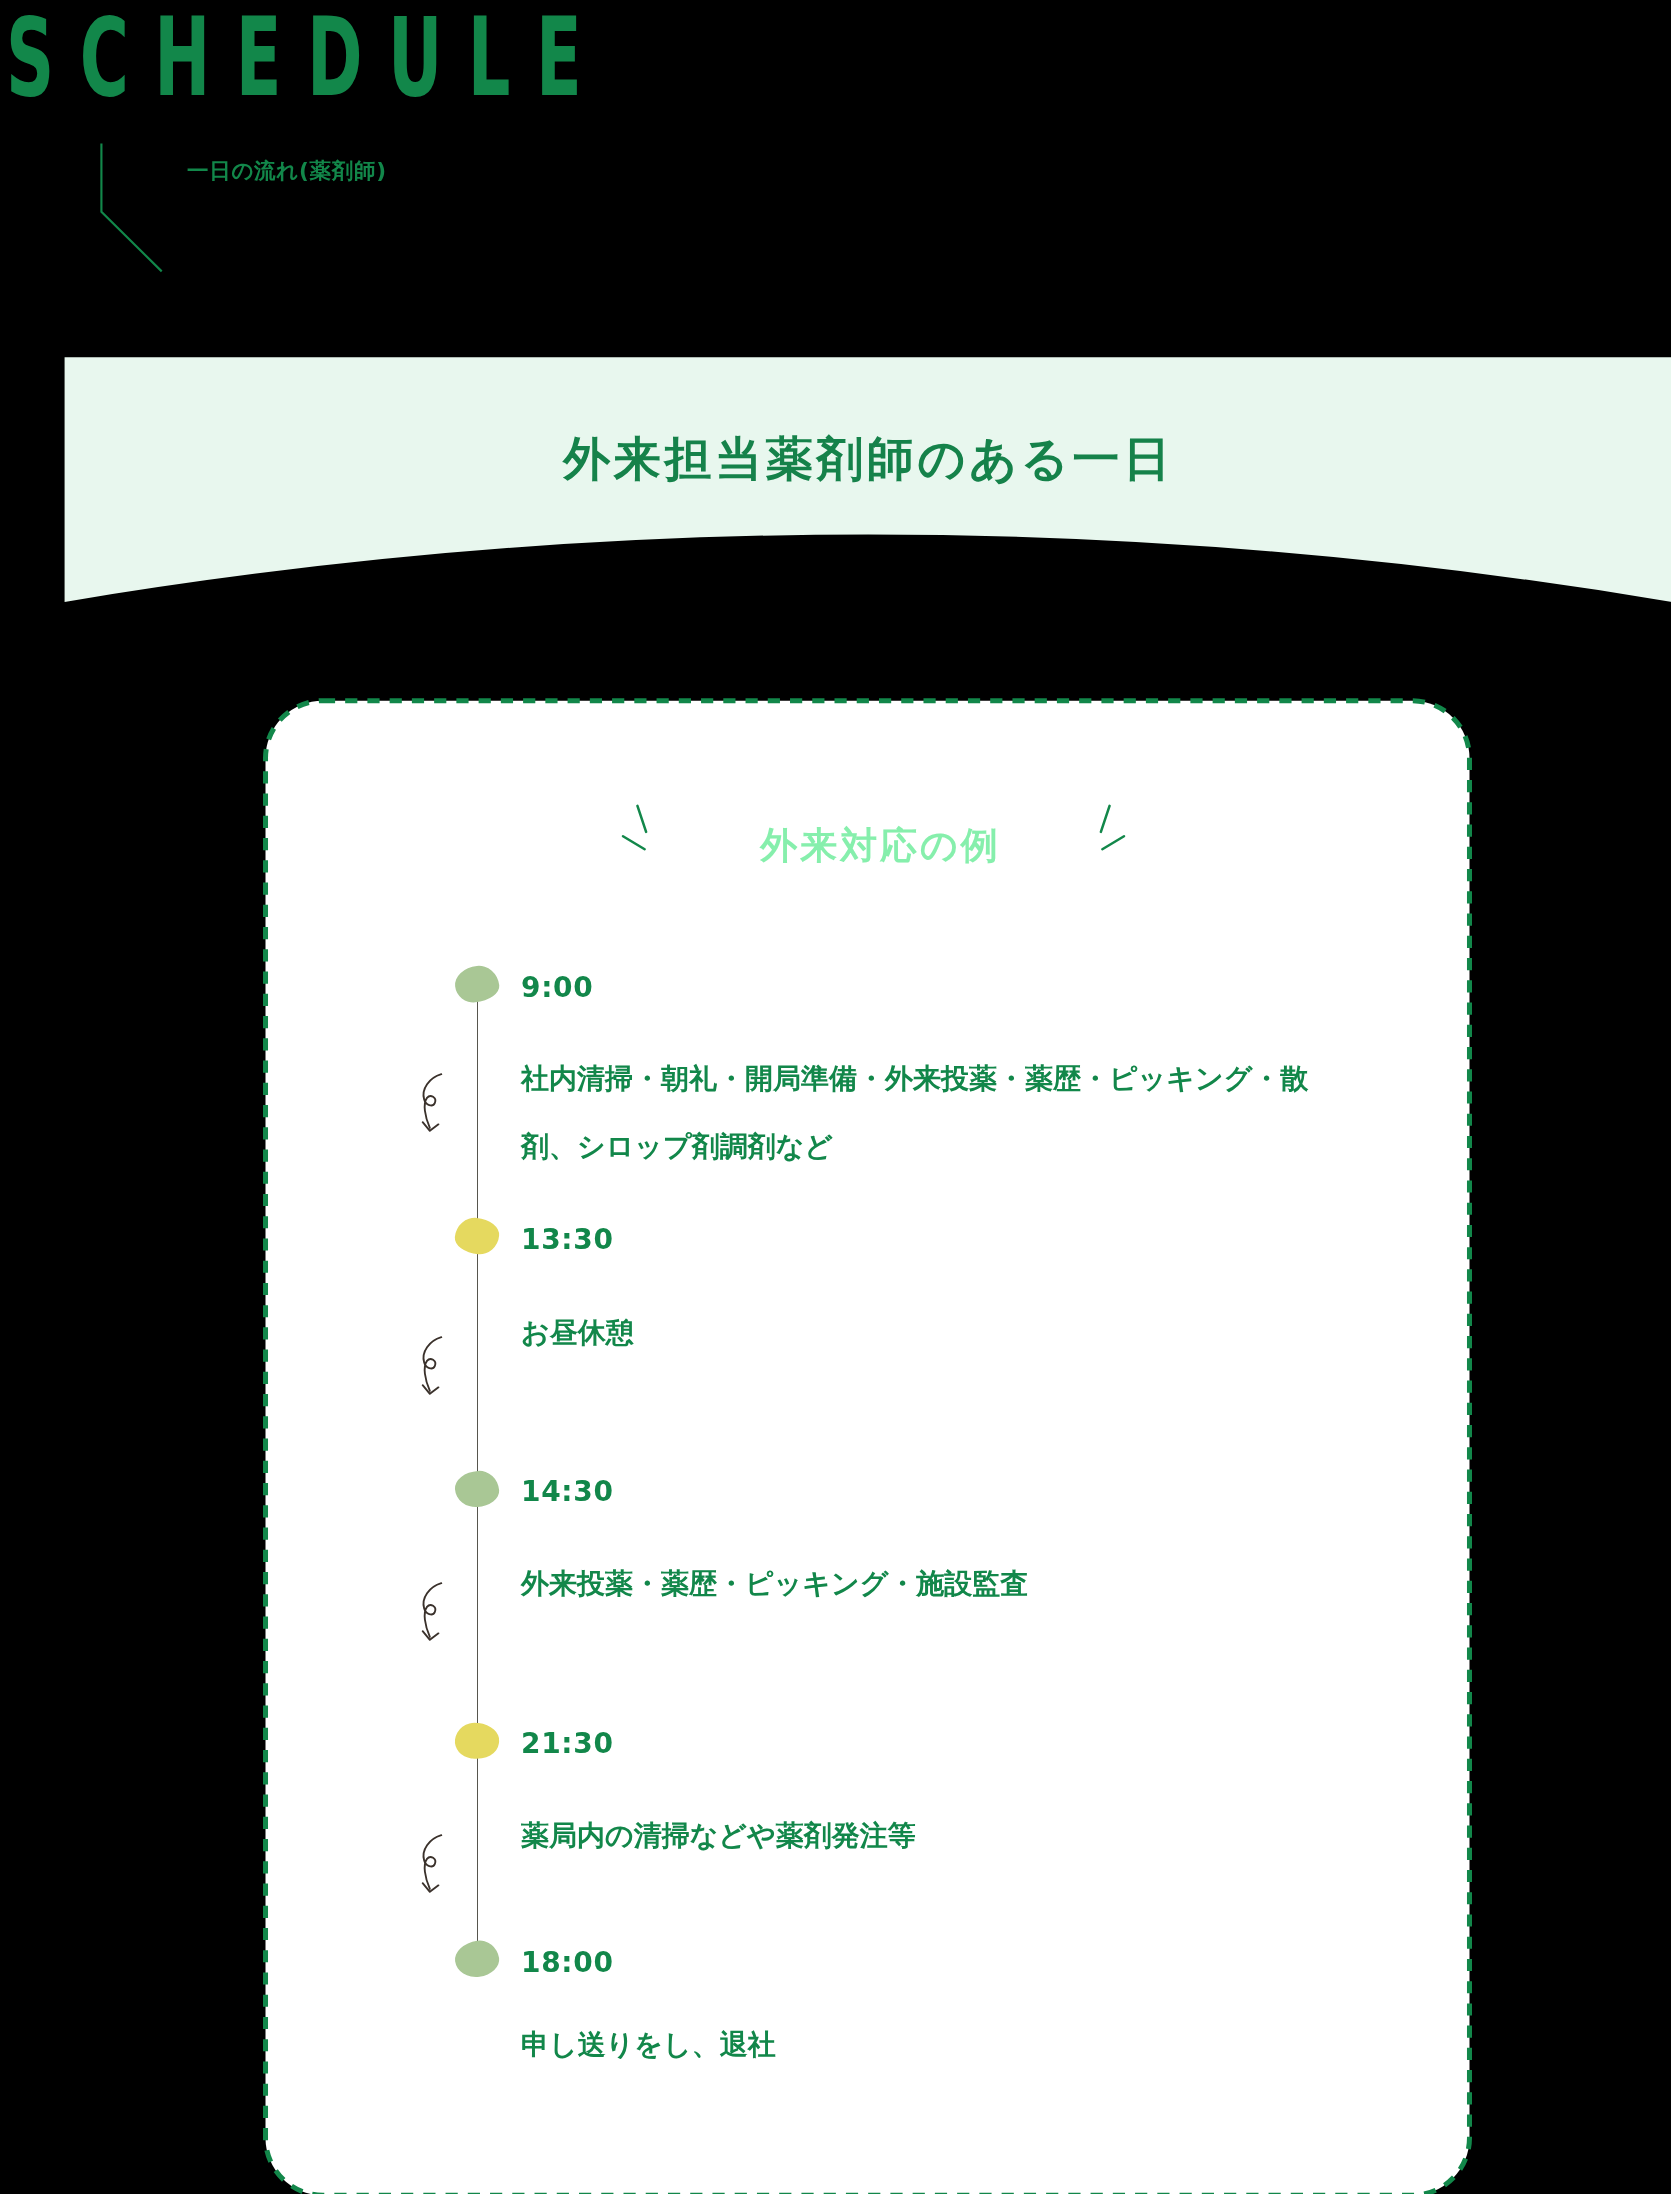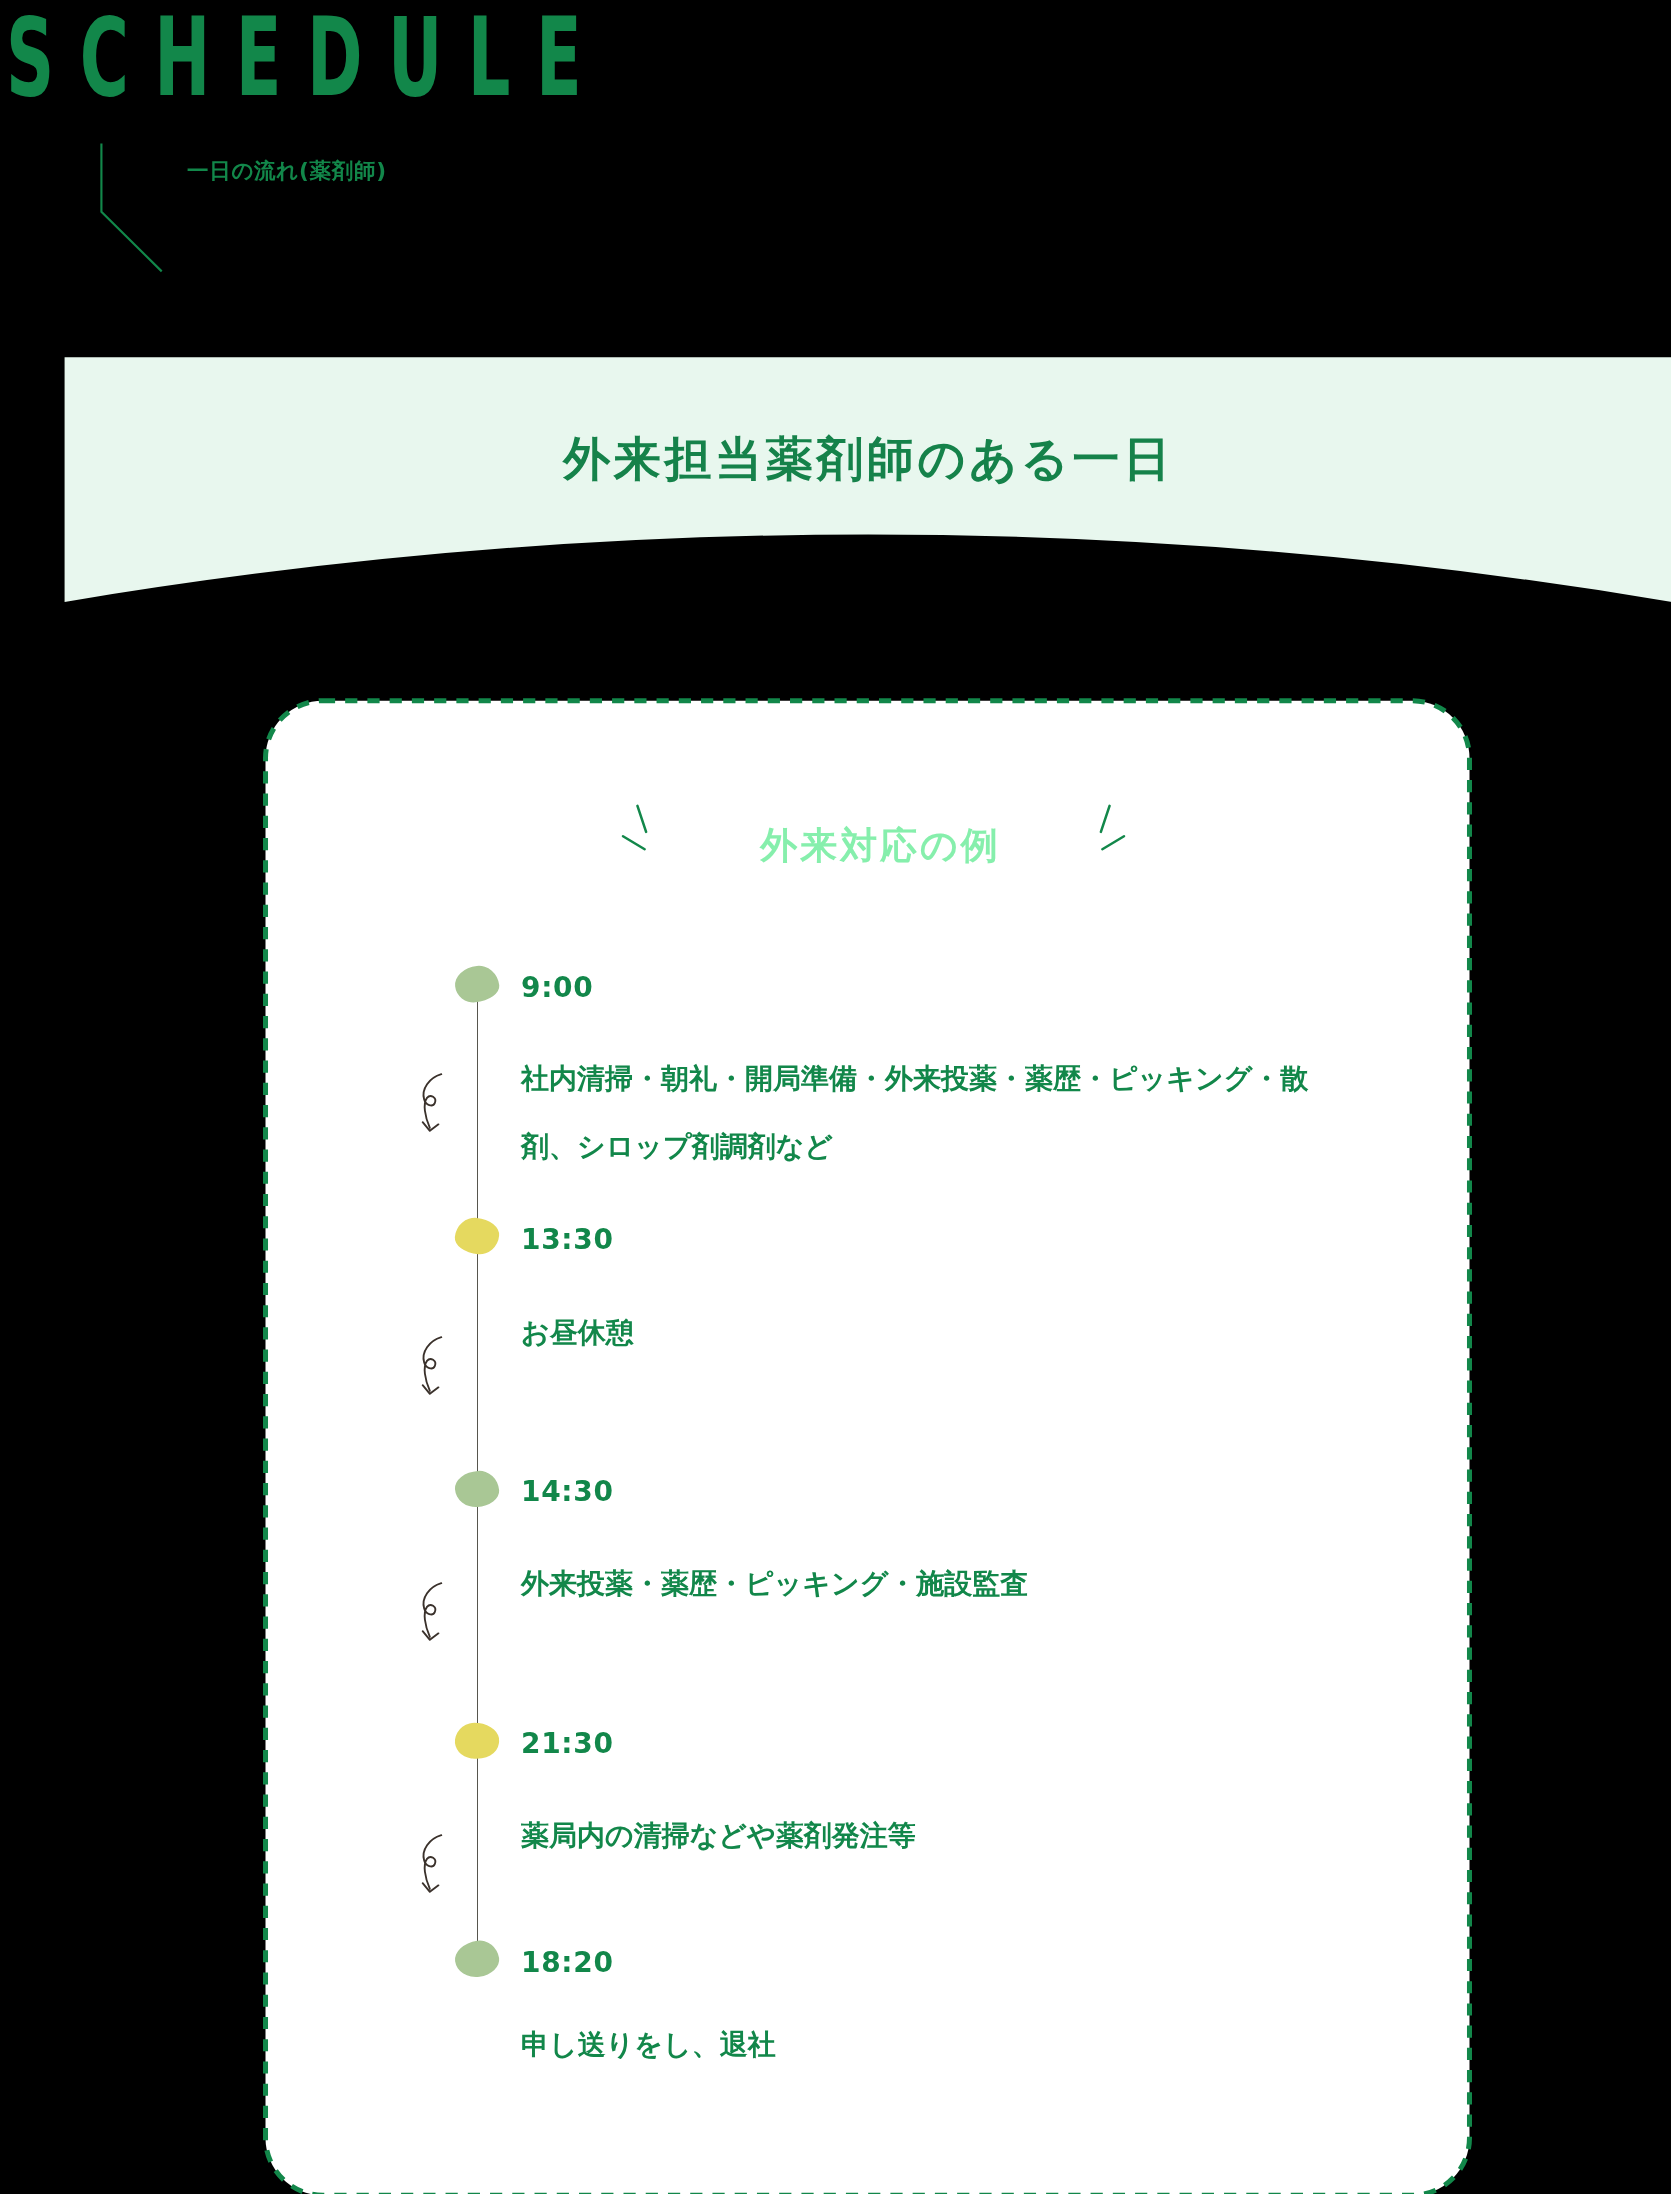--- a/index.html
+++ b/index.html
@@ -113,21 +113,21 @@
   <div class="blob blob-1" style="background-color: rgb(169, 199, 149);"></div>
   <div class="blob blob-2" style="background-color: rgb(229, 217, 95);"></div>
   <div class="blob blob-3" style="background-color: rgb(169, 199, 149);"></div>
   <div class="blob blob-4" style="background-color: rgb(229, 217, 95);"></div>
   <div class="blob blob-5" style="background-color: rgb(169, 199, 149);"></div>
 
   <div class="tl-time time-1">9:00</div>
   <div class="tl-time time-2">13:30</div>
   <div class="tl-time time-3">14:30</div>
   <div class="tl-time time-4">21:30</div>
-  <div class="tl-time time-5">18:20</div>
+  <div class="tl-time time-5">18:00</div>
 
   <div class="tl-desc desc-1">社内清掃・朝礼・開局準備・外来投薬・薬歴・ピッキング・散剤、シロップ剤調剤など</div>
   <div class="tl-desc desc-2">お昼休憩</div>
   <div class="tl-desc desc-3">外来投薬・薬歴・ピッキング・施設監査</div>
   <div class="tl-desc desc-4">薬局内の清掃などや薬剤発注等</div>
   <div class="tl-desc desc-5">申し送りをし、退社</div>
 
   <svg class="swirl swirl-1" width="26" height="66" viewBox="0 0 36 92">
     <path d="M31,3 C14,8 3,24 7,38 C9,46 19,50 22,43 C25,36 16,30 11,36 C5,44 8,62 15,78" fill="none" stroke="#3a312b" stroke-width="2.6" stroke-linecap="round"></path>
     <polyline points="5,70 15,82 27,73" fill="none" stroke="#3a312b" stroke-width="2.6" stroke-linecap="round" stroke-linejoin="round"></polyline>

